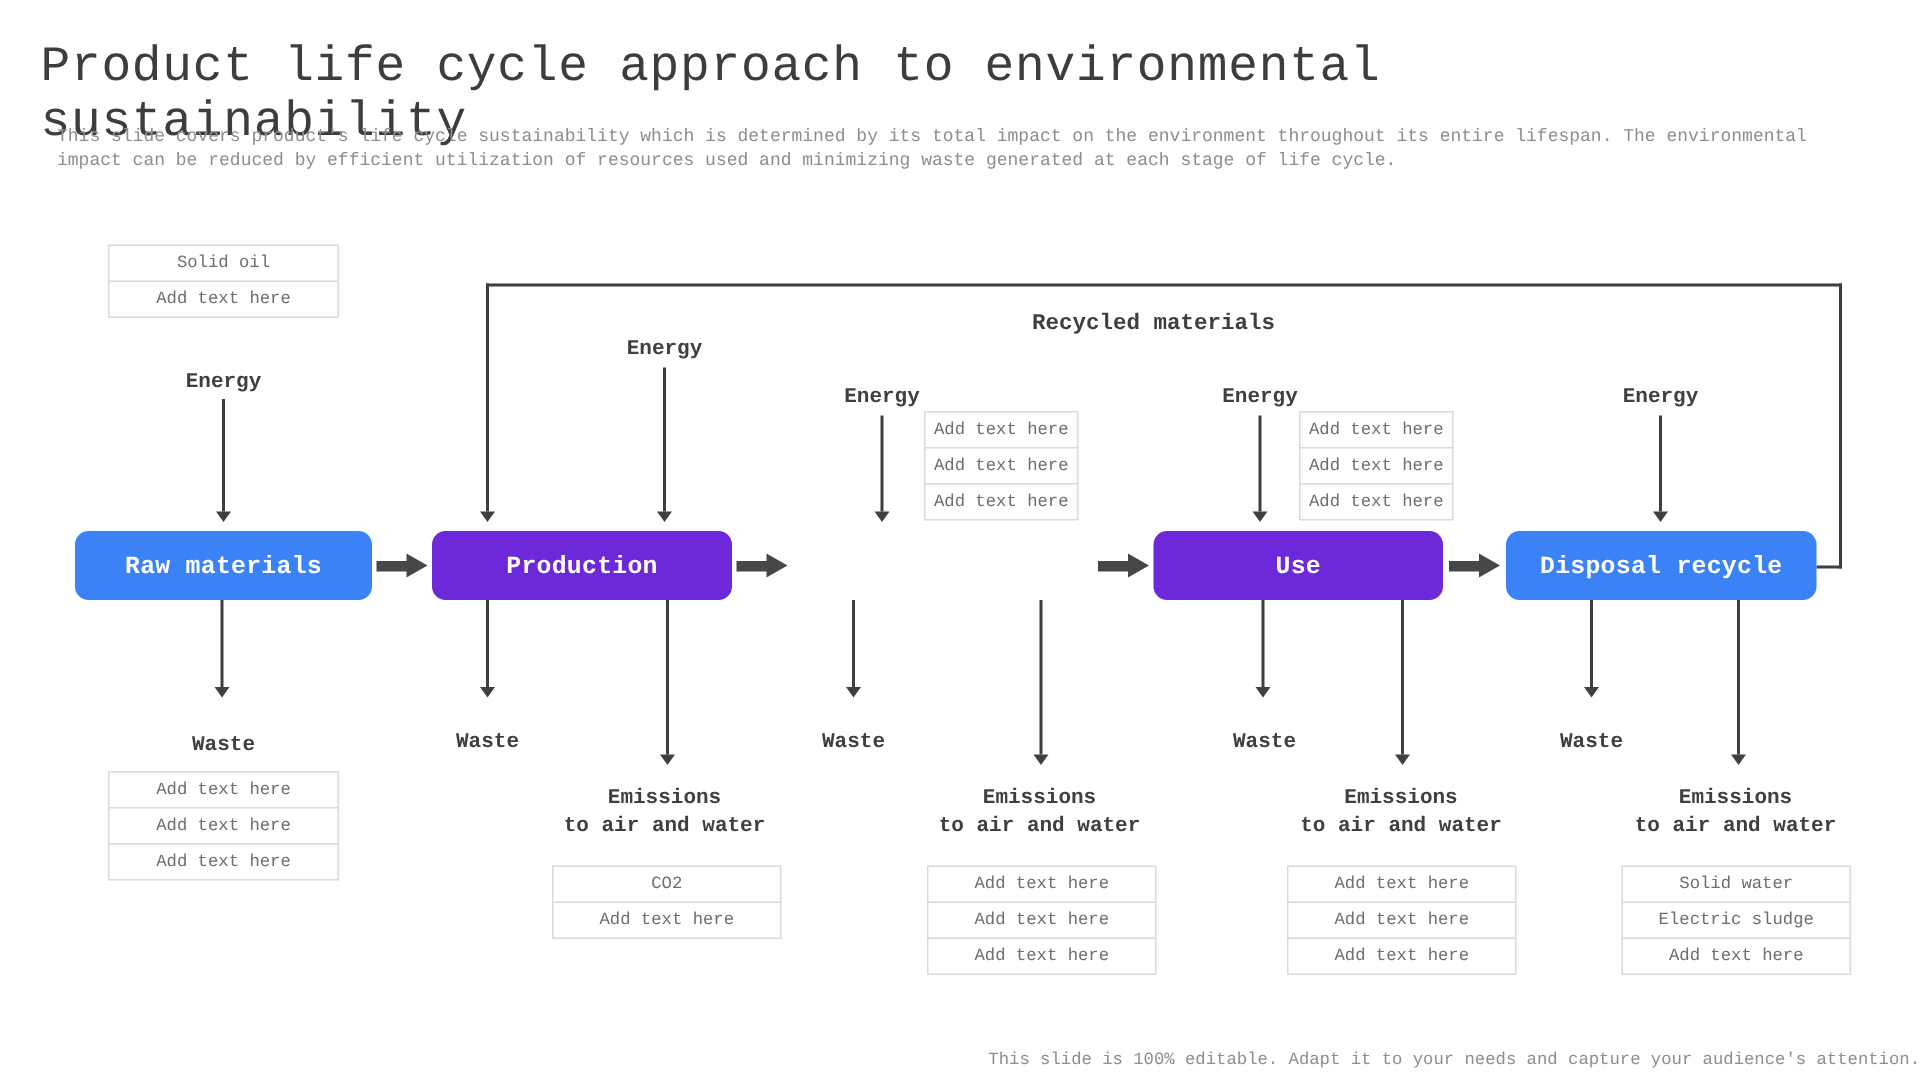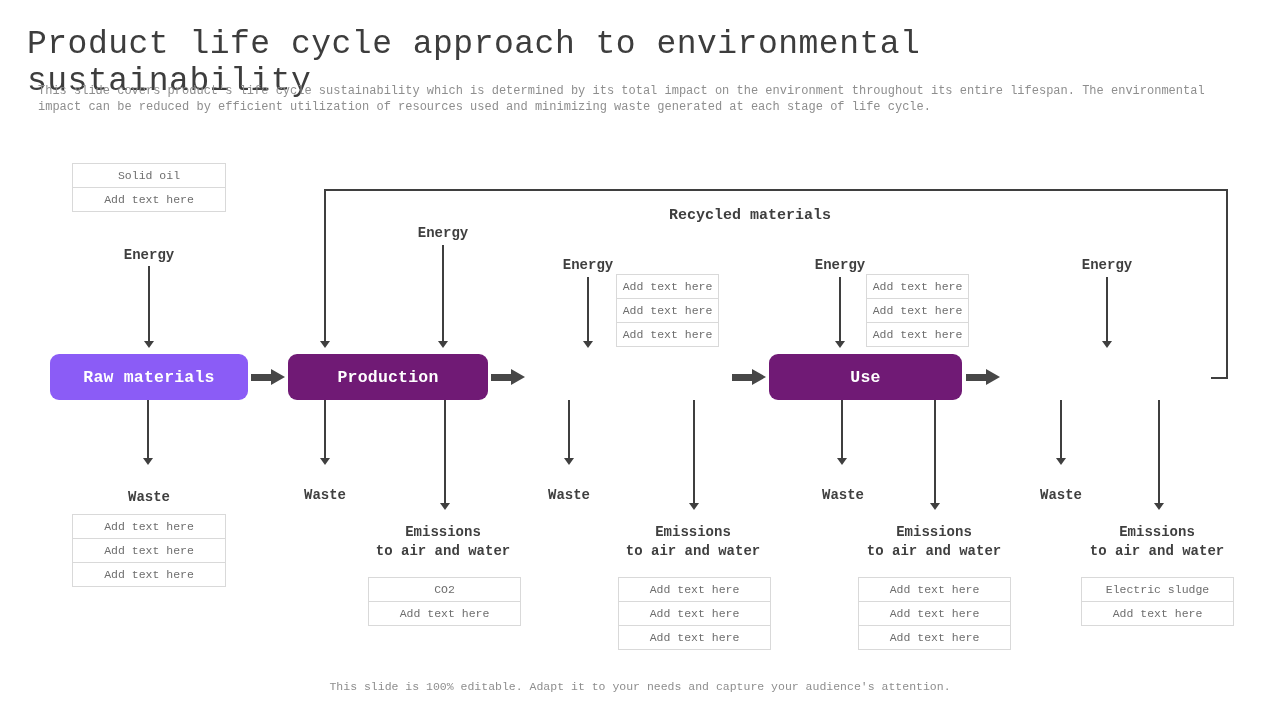--- a/index.html
+++ b/index.html
@@ -10,36 +10,36 @@
   }
   .title {
     position:absolute; left:27px; top:26px; width:1150px;
     font-size:33px; font-weight:400; color:#3d3d3d; letter-spacing:0.5px;
   }
   .subtitle {
     position:absolute; left:38px; top:84px; width:1205px;
     font-size:12px; line-height:1.32; color:#8e8e8e;
   }
   .footer {
-    position:absolute; left:0; top:680px; width:1280px; text-align:center;
+    position:absolute; left:0; top:700px; width:1280px; text-align:right;
     font-size:11.5px; color:#8e8e8e;
   }
   .stage {
     position:absolute; top:354px; height:46px; border-radius:9px;
     display:flex; align-items:center; justify-content:center;
     color:#ffffff; font-weight:bold; font-size:16.5px; letter-spacing:0.2px;
   }
-  .stage.teal { background:#8b5cf6; }
-  .stage.dark { background:#701a75; }
+  .stage.teal { background:#3b82f6; }
+  .stage.dark { background:#6d28d9; }
   .bold-label {
     position:absolute; font-weight:bold; color:#3f3f3f; font-size:14px;
     text-align:center; width:80px;
   }
   .recycled-label {
-    position:absolute; left:669px; top:207px; width:200px; text-align:left;
+    position:absolute; left:669px; top:207px; width:200px; text-align:center;
     font-weight:bold; font-size:15px; color:#3f3f3f;
   }
   .emis-header {
     position:absolute; top:523px; width:160px; text-align:center;
     font-weight:bold; font-size:14px; line-height:19px; color:#3f3f3f;
   }
   .cell-group { position:absolute; }
   .cell {
     height:25px; margin-top:-1px; border:1px solid #d9d9d9; background:#fff;
     display:flex; align-items:center; justify-content:center;
@@ -110,20 +110,23 @@
 
   <div class="stage teal" style="left:50px; width:198px;">
     <span>Raw materials</span>
   </div>
   <div class="stage dark" style="left:288px; width:200px;">
     <span>Production</span>
   </div>
   <div class="stage dark" style="left:769px; width:193px;">
     <span>Use</span>
   </div>
+  <div class="stage teal" style="left:1004px; width:207px;">
+    <span>Disposal recycle</span>
+  </div>
 
   <div class="thick-shaft" style="left:251px; width:21px;"></div>
   <div class="thick-head" style="left:271px;"></div>
   <div class="thick-shaft" style="left:491px; width:21px;"></div>
   <div class="thick-head" style="left:511px;"></div>
   <div class="thick-shaft" style="left:732px; width:21px;"></div>
   <div class="thick-head" style="left:752px;"></div>
   <div class="thick-shaft" style="left:966px; width:21px;"></div>
   <div class="thick-head" style="left:986px;"></div>
 
@@ -184,19 +187,20 @@
     <div class="cell">Add text here</div>
     <div class="cell">Add text here</div>
     <div class="cell">Add text here</div>
   </div>
   <div class="cell-group" style="left:858px; top:577px; width:153px;">
     <div class="cell">Add text here</div>
     <div class="cell">Add text here</div>
     <div class="cell">Add text here</div>
   </div>
   <div class="cell-group" style="left:1081px; top:577px; width:153px;">
+    <div class="cell">Solid water</div>
     <div class="cell">Electric sludge</div>
     <div class="cell">Add text here</div>
   </div>
 
   <div class="footer">This slide is 100% editable. Adapt it to your needs and capture your audience's attention.</div>
 
 </div>
 
 </body></html>

